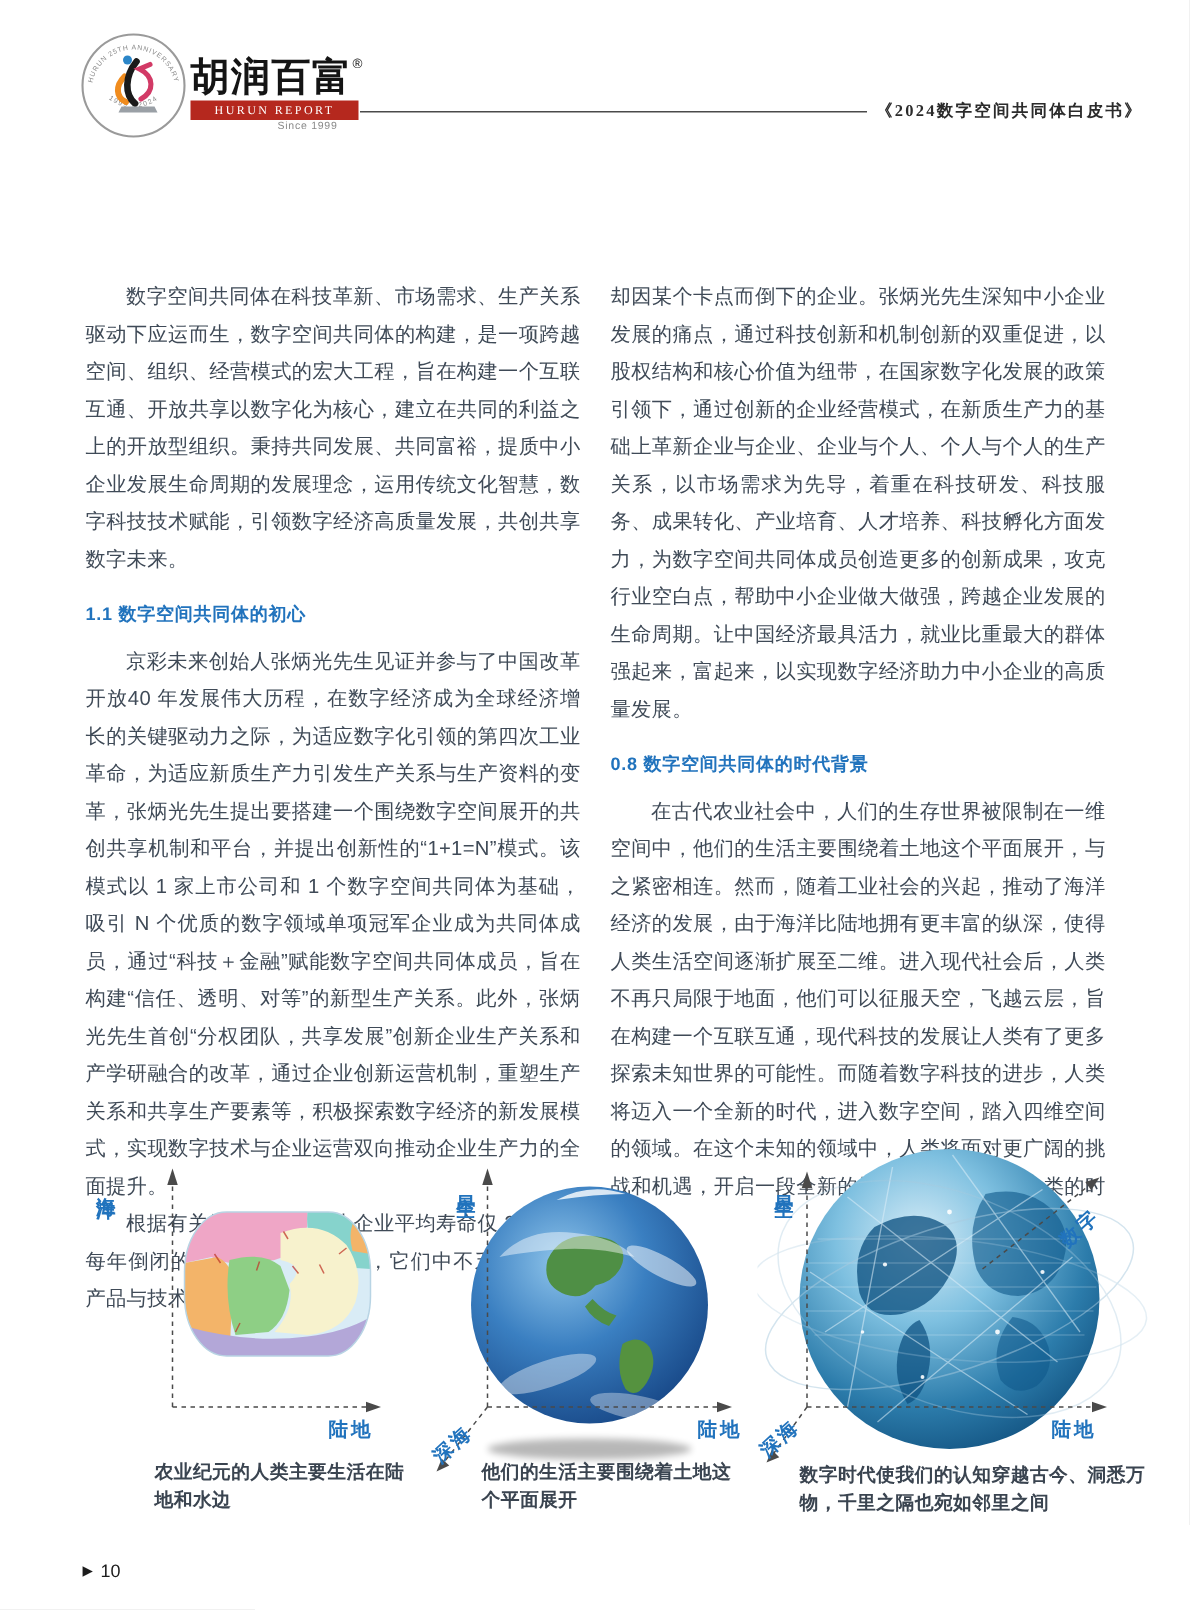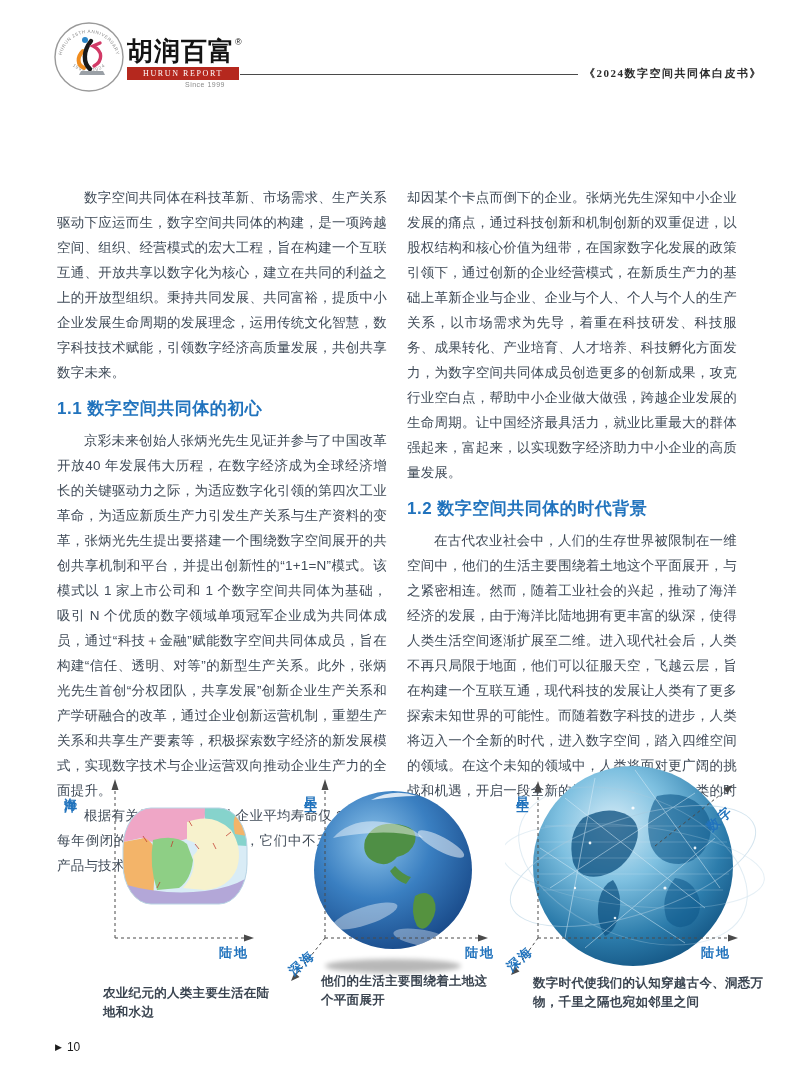--- a/index.html
+++ b/index.html
@@ -17,32 +17,32 @@
   .wordmark .banner{margin-top:3px;background:#b5281e;height:13px;display:flex;align-items:center;justify-content:center;}
   .wordmark .banner span{color:#fff;font-family:"Liberation Serif","DejaVu Serif",serif;font-size:8px;font-weight:400;letter-spacing:1.6px;}
   .wordmark .since{margin-top:1px;font-size:7px;color:#8a8a8a;text-align:right;padding-right:14px;letter-spacing:.5px;}
   .header-rule{position:absolute;left:240px;top:74px;width:338px;height:1px;background:#4a4a4a;}
   .doc-title{position:absolute;right:31px;top:66px;font-size:11px;font-weight:700;color:#2b2b2b;letter-spacing:1.5px;white-space:nowrap;font-family:Liberation Serif, serif;}
   
   .columns{position:absolute;left:57px;top:160px;width:680px;display:flex;gap:20px;}
   .col{width:330px;font-size:13.5px;line-height:25px;text-align:justify;letter-spacing:.2px;color:#3f4a57;margin-top:25px;}
   .col p{margin:0;text-indent:2em;}
   .col p.no-indent{text-indent:0;}
-  .col h2{margin:12px 0 7px 0;font-size:17px;line-height:24px;font-weight:700;color:#2173bd;letter-spacing:.5px;}
+  .col h2{margin:12px 0 7px 0;font-size:12px;line-height:24px;font-weight:700;color:#2173bd;letter-spacing:.5px;}
   
   .figs{position:absolute;left:45px;top:748px;display:flex;}
   .fig{position:relative;height:300px;}
   .fig-1{width:228px;}
   .fig-2{width:232px;}
   .fig-3{width:270px;}
   .axis-label{position:absolute;color:#2173bd;font-weight:700;font-size:13px;letter-spacing:2px;white-space:nowrap;}
   .axis-label.v{writing-mode:vertical-rl;text-orientation:upright;}
   .axis-label.diag{transform:rotate(-42deg);}
   .fig-caption{position:absolute;font-size:12.5px;font-weight:600;color:#3a4450;line-height:19px;letter-spacing:.3px;}
-  .fig-1 .cap{left:58px;top:224px;width:178px;margin-top:12px;}
+  .fig-1 .cap{left:58px;top:224px;width:178px;}
   .fig-2 .cap{left:48px;top:224px;width:178px;}
   .fig-3 .cap{left:28px;top:226px;width:242px;}
   
   .footer{position:absolute;left:55px;top:1040px;font-size:12px;color:#1c1c1c;display:flex;align-items:center;gap:5px;}
   .footer .tri{font-size:9px;line-height:1;}
 </style>
 </head>
 <body>
 
 <div class="page">
@@ -81,21 +81,21 @@
 
   <div class="columns">
     <div class="col">
       <p>数字空间共同体在科技革新、市场需求、生产关系驱动下应运而生，数字空间共同体的构建，是一项跨越空间、组织、经营模式的宏大工程，旨在构建一个互联互通、开放共享以数字化为核心，建立在共同的利益之上的开放型组织。秉持共同发展、共同富裕，提质中小企业发展生命周期的发展理念，运用传统文化智慧，数字科技技术赋能，引领数字经济高质量发展，共创共享数字未来。</p>
       <h2>1.1 数字空间共同体的初心</h2>
       <p>京彩未来创始人张炳光先生见证并参与了中国改革开放40 年发展伟大历程，在数字经济成为全球经济增长的关键驱动力之际，为适应数字化引领的第四次工业革命，为适应新质生产力引发生产关系与生产资料的变革，张炳光先生提出要搭建一个围绕数字空间展开的共创共享机制和平台，并提出创新性的“1+1=N”模式。该模式以 1 家上市公司和 1 个数字空间共同体为基础，吸引 N 个优质的数字领域单项冠军企业成为共同体成员，通过“科技＋金融”赋能数字空间共同体成员，旨在构建“信任、透明、对等”的新型生产关系。此外，张炳光先生首创“分权团队，共享发展”创新企业生产关系和产学研融合的改革，通过企业创新运营机制，重塑生产关系和共享生产要素等，积极探索数字经济的新发展模式，实现数字技术与企业运营双向推动企业生产力的全面提升。</p>
       <p>根据有关统计，中国中小企业平均寿命仅 2.5 年，每年倒闭的企业约有 100 万家，它们中不乏具有优秀产品与技术，</p>
     </div>
     <div class="col">
       <p class="no-indent">却因某个卡点而倒下的企业。张炳光先生深知中小企业发展的痛点，通过科技创新和机制创新的双重促进，以股权结构和核心价值为纽带，在国家数字化发展的政策引领下，通过创新的企业经营模式，在新质生产力的基础上革新企业与企业、企业与个人、个人与个人的生产关系，以市场需求为先导，着重在科技研发、科技服务、成果转化、产业培育、人才培养、科技孵化方面发力，为数字空间共同体成员创造更多的创新成果，攻克行业空白点，帮助中小企业做大做强，跨越企业发展的生命周期。让中国经济最具活力，就业比重最大的群体强起来，富起来，以实现数字经济助力中小企业的高质量发展。</p>
-      <h2>1.2 数字空间共同体的时代背景</h2>
+      <h2>0.8 数字空间共同体的时代背景</h2>
       <p>在古代农业社会中，人们的生存世界被限制在一维空间中，他们的生活主要围绕着土地这个平面展开，与之紧密相连。然而，随着工业社会的兴起，推动了海洋经济的发展，由于海洋比陆地拥有更丰富的纵深，使得人类生活空间逐渐扩展至二维。进入现代社会后，人类不再只局限于地面，他们可以征服天空，飞越云层，旨在构建一个互联互通，现代科技的发展让人类有了更多探索未知世界的可能性。而随着数字科技的进步，人类将迈入一个全新的时代，进入数字空间，踏入四维空间的领域。在这个未知的领域中，人类将面对更广阔的挑战和机遇，开启一段全新的探索征程，也重塑人类的时空观。</p>
     </div>
   </div>
 
   <div class="figs">
 
     <div class="fig fig-1">
       <svg width="228" height="235" viewBox="0 0 228 235">
         <defs>
             <clipPath id="mapClip">

